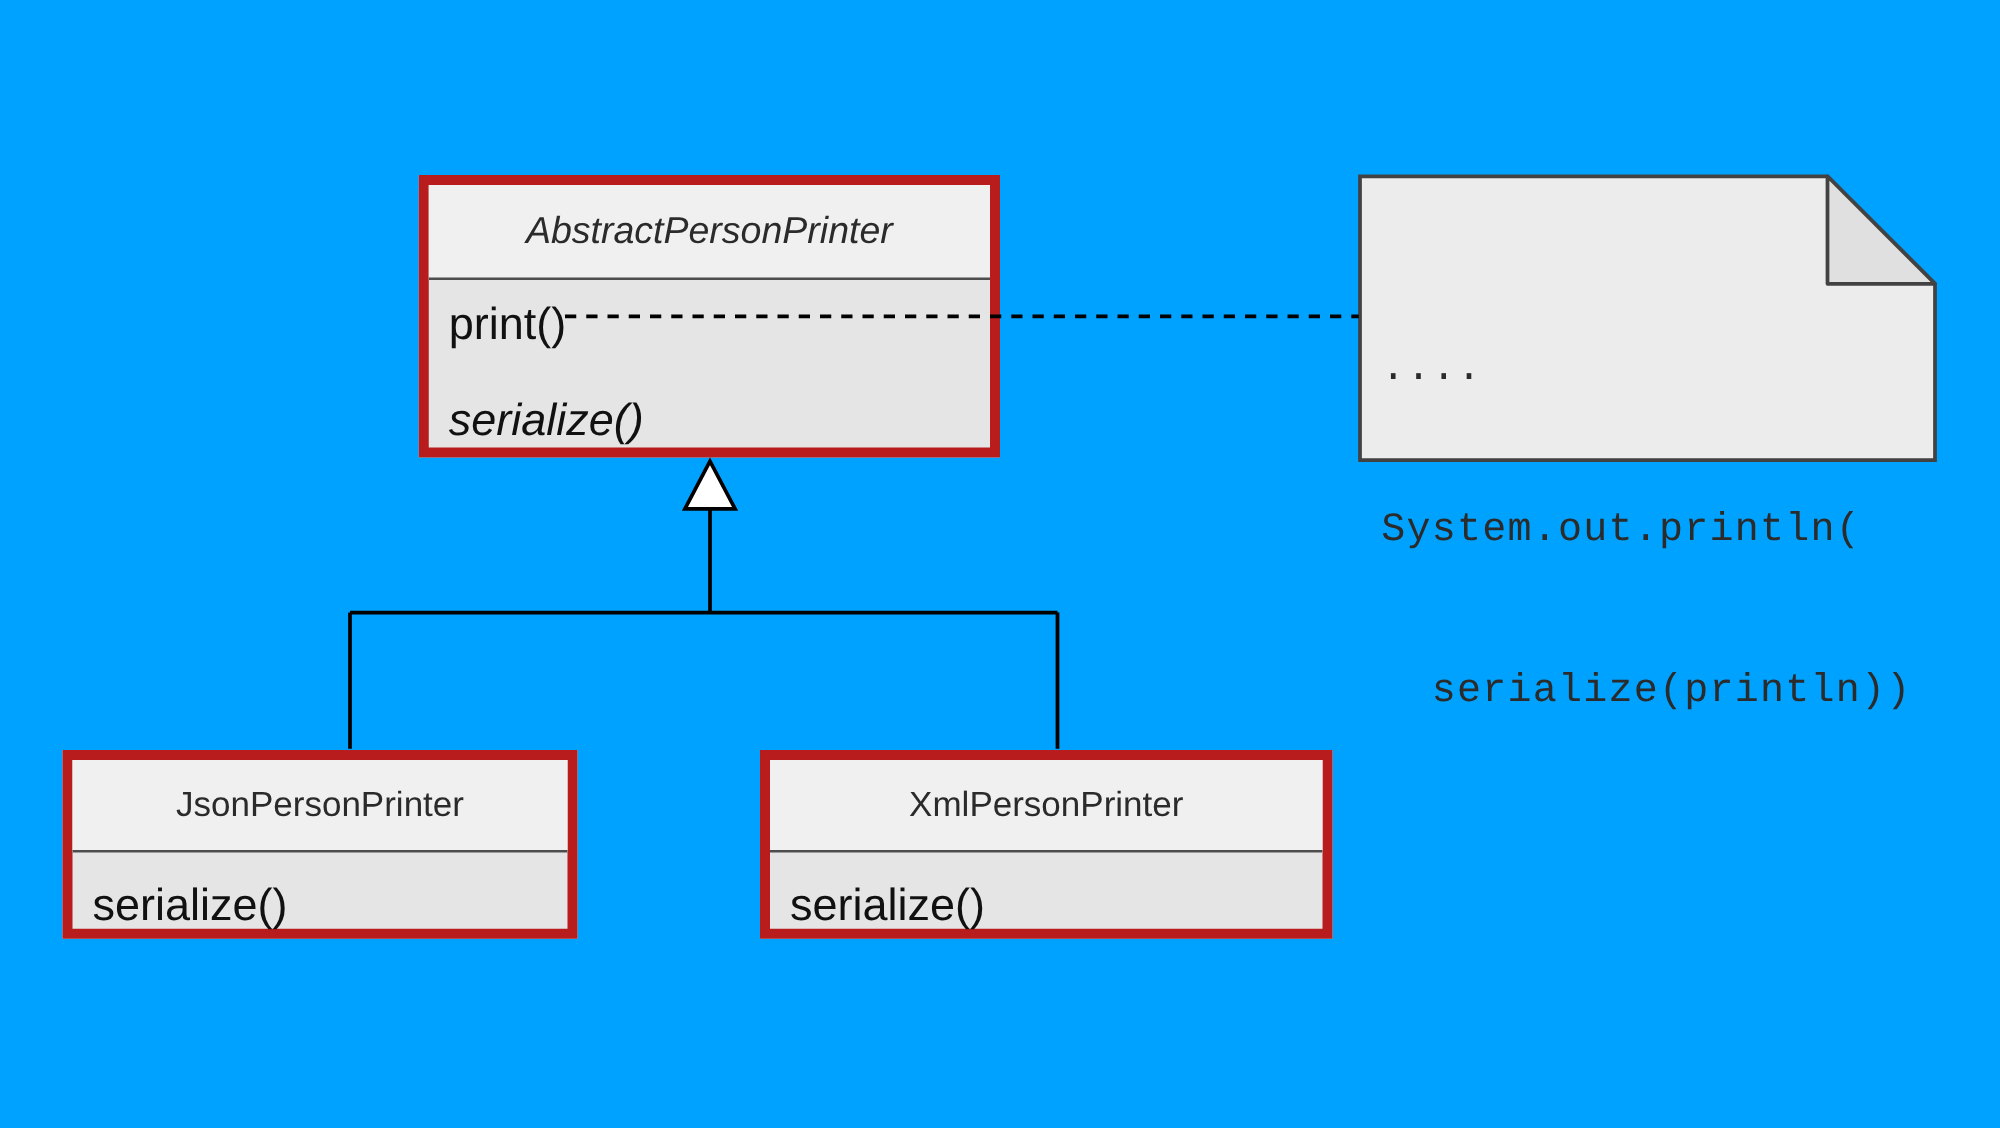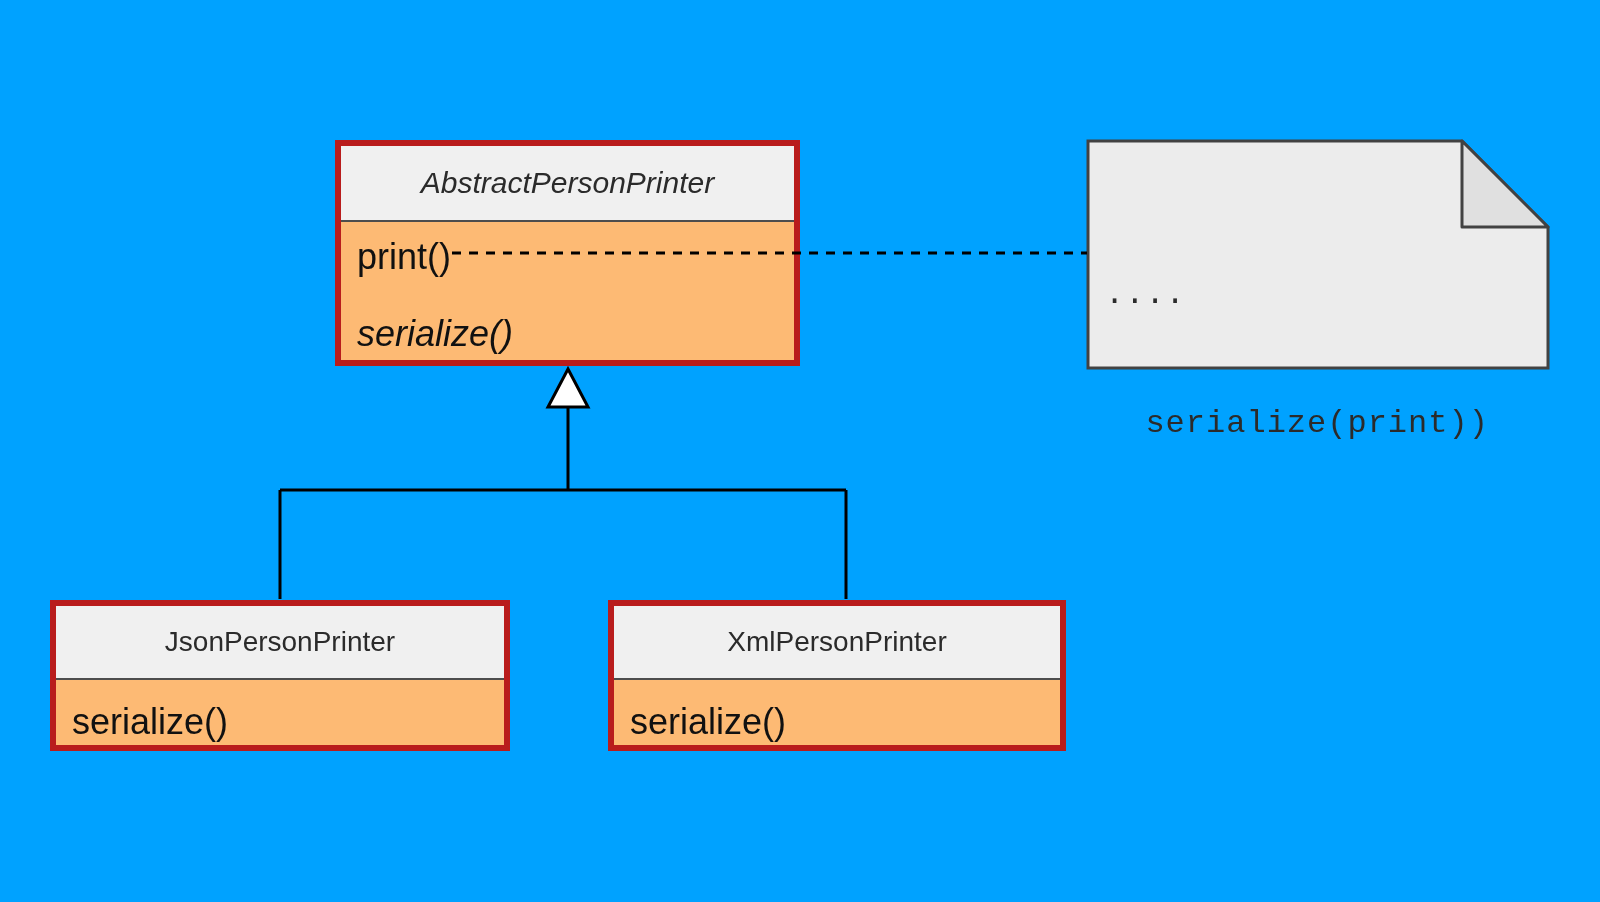--- a/index.html
+++ b/index.html
@@ -17,22 +17,22 @@
   .canvas {
     position: absolute;
     inset: 0;
     width: 1600px;
     height: 902px;
   }
   
   .uml-class {
     position: absolute;
     box-sizing: border-box;
-    background: #fdba74;
-    border: 6px solid #b91c1c;
+    background: #e5e5e5;
+    border: 8px solid #b91c1c;
     z-index: 1;
   }
   .uml-class .class-header {
     box-sizing: border-box;
     width: 100%;
     background: #F0F0F0;
     border-bottom: 2px solid #4D4D4D;
     display: flex;
     align-items: center;
     justify-content: center;
@@ -42,21 +42,21 @@
     left: 335px; top: 140px;
     width: 465px; height: 226px;
   }
   .parent-class .class-header {
     height: 76px;
     font-size: 30px;
     font-style: italic;
   }
   .subclass {
     top: 600px;
-    width: 460px; height: 151px;
+    width: 412px; height: 151px;
   }
   .subclass-json { left: 50px; }
   .subclass-xml  { left: 608px; width: 458px; }
   .subclass .class-header {
     height: 74px;
     font-size: 28px;
   }
   .method {
     position: absolute;
     left: 16px;
@@ -128,16 +128,17 @@
 
     <path d="M452 253 L1087 253" fill="none" stroke="#000000" stroke-width="3" stroke-dasharray="9 8"></path>
 
     <path d="M568 407 L568 490 M280 490 L846 490 M280 490 L280 599 M846 490 L846 599" fill="none" stroke="#000000" stroke-width="3"></path>
 
     <path d="M568 369 L588 407 L548 407 Z" fill="#FFFFFF" stroke="#000000" stroke-width="3" stroke-linejoin="miter"></path>
   </svg>
 
   <div class="note-text">
     <div>....</div>
-    <div>  serialize(print))</div>
+    <div>System.out.println(</div>
+    <div>  serialize(println))</div>
   </div>
 
 </div>
 
 </body></html>

